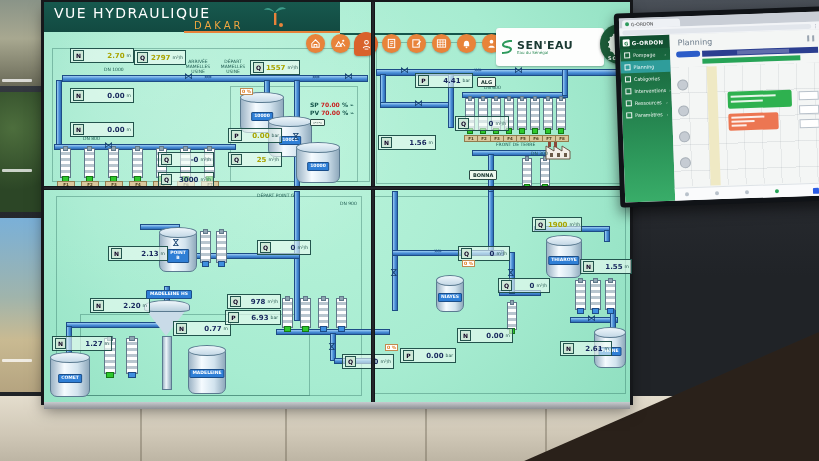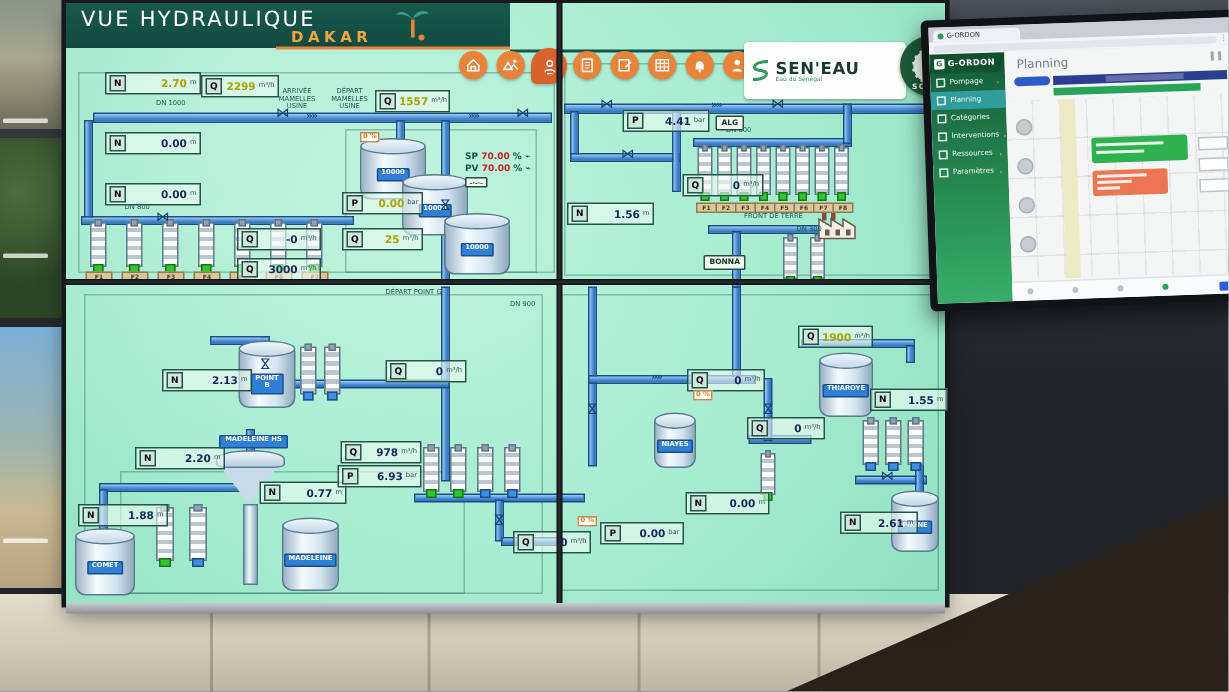--- a/index.html
+++ b/index.html
@@ -24,21 +24,21 @@
     radial-gradient(circle at 45% 40%, #b9f3da 0%, #a7ecd1 55%, #8fdfc0 100%);
     box-shadow:0 0 0 3px #16181b,0 8px 14px rgba(0,0,0,.5);}
   #wall-glare{position:absolute;inset:0;background:radial-gradient(circle at 20% 15%,rgba(255,255,255,.18),transparent 45%);pointer-events:none;}
   .bezel-v{left:327px;top:0;width:4px;height:400px;background:linear-gradient(90deg,#0c0e10,#2a2e33,#0c0e10);z-index:40;}
   .bezel-h{left:0;top:184px;width:586px;height:4px;background:linear-gradient(180deg,#0c0e10,#2a2e33,#0c0e10);z-index:40;}
   #wall-bottom{left:44px;top:402px;width:586px;height:7px;background:linear-gradient(180deg,#c7cace,#8d9094);z-index:5;}
   
   #hdr{left:0;top:0;width:296px;height:30px;background:linear-gradient(180deg,#17594e,#124a41);
        color:#fff;z-index:20;}
   #hdr .t1{position:absolute;left:10px;top:3px;font-size:14px;font-weight:normal;letter-spacing:1.5px;}
-  #hdr .t2{position:absolute;left:150px;top:18px;font-size:10px;font-weight:bold;letter-spacing:3px;color:#f0a640;}
+  #hdr .t2{position:absolute;left:150px;top:18px;font-size:10px;font-weight:normal;letter-spacing:3px;color:#f0a640;}
   #hdr-underline{left:140px;top:29px;width:156px;height:2px;background:#e8833a;z-index:21;}
   #hdr-line{left:296px;top:31px;width:290px;height:2px;background:#14544a;z-index:10;}
   .ticon{position:absolute;width:19px;height:19px;border-radius:50%;background:#e8833a;
      display:flex;align-items:center;justify-content:center;z-index:25;box-shadow:0 1px 2px rgba(0,0,0,.25);}
   .ticon svg{width:11px;height:11px;}
   .ticon.active{width:24px;height:24px;background:#d9622c;border-radius:50% 50% 50% 4px;}
   
   #brandbox{left:452px;top:26px;width:100px;height:34px;background:#fdfefd;border-radius:3px;
      z-index:25;display:flex;align-items:center;padding:2px 4px;gap:3px;box-shadow:0 1px 2px rgba(0,0,0,.25);}
   #brand-mark{width:14px;height:18px;}
@@ -292,21 +292,21 @@
   <div class="arrow abs" style="left:430px;top:65px">»»</div>
   <div class="arrow abs" style="left:390px;top:246px">»»</div>
 
   <div class="meas abs" style="left:26px;top:46px;width:58px">
     <span class="b">N</span>
       <span class="v y">2.70</span>
       <span class="u">m</span>
     </div>
   <div class="meas abs" style="left:90px;top:48px;width:46px">
     <span class="b">Q</span>
-      <span class="v y">2299</span>
+      <span class="v y">2797</span>
       <span class="u">m³/h</span>
     </div>
   <div class="meas abs" style="left:206px;top:58px;width:44px">
     <span class="b">Q</span>
       <span class="v y">1557</span>
       <span class="u">m³/h</span>
     </div>
   <div class="meas abs" style="left:26px;top:86px;width:58px">
     <span class="b">N</span>
       <span class="v">0.00</span>
@@ -367,21 +367,21 @@
       <span class="v">2.20</span>
       <span class="u">m</span>
     </div>
   <div class="meas abs" style="left:129px;top:319px;width:52px">
     <span class="b">N</span>
       <span class="v">0.77</span>
       <span class="u">m</span>
     </div>
   <div class="meas abs" style="left:8px;top:334px;width:54px">
     <span class="b">N</span>
-      <span class="v">1.88</span>
+      <span class="v">1.27</span>
       <span class="u">m</span>
     </div>
   <div class="meas abs" style="left:183px;top:292px;width:48px">
     <span class="b">Q</span>
       <span class="v">978</span>
       <span class="u">m³/h</span>
     </div>
   <div class="meas abs" style="left:181px;top:308px;width:50px">
     <span class="b">P</span>
       <span class="v">6.93</span>

